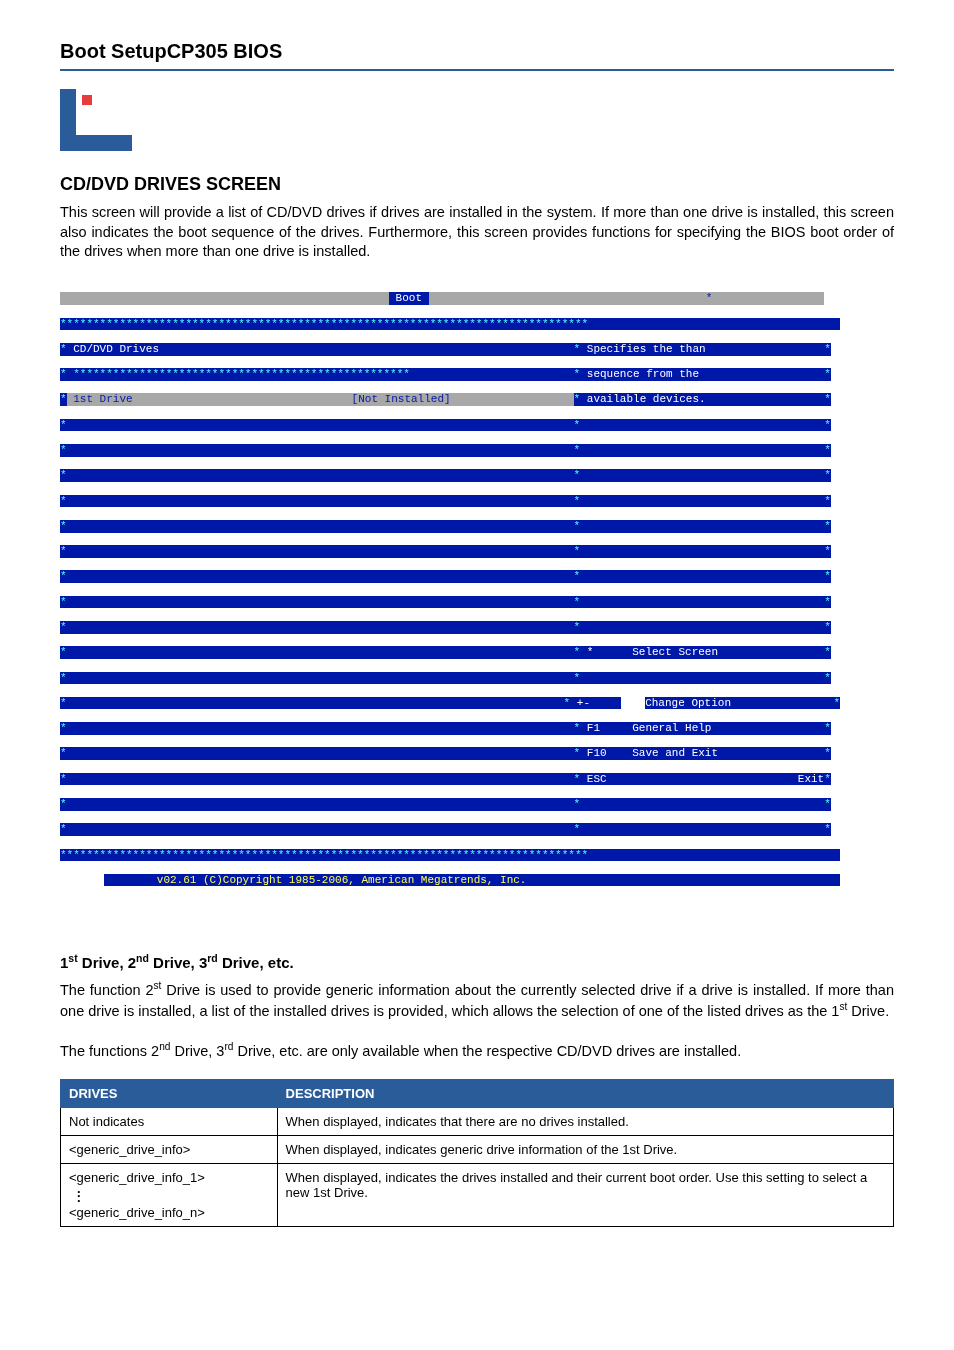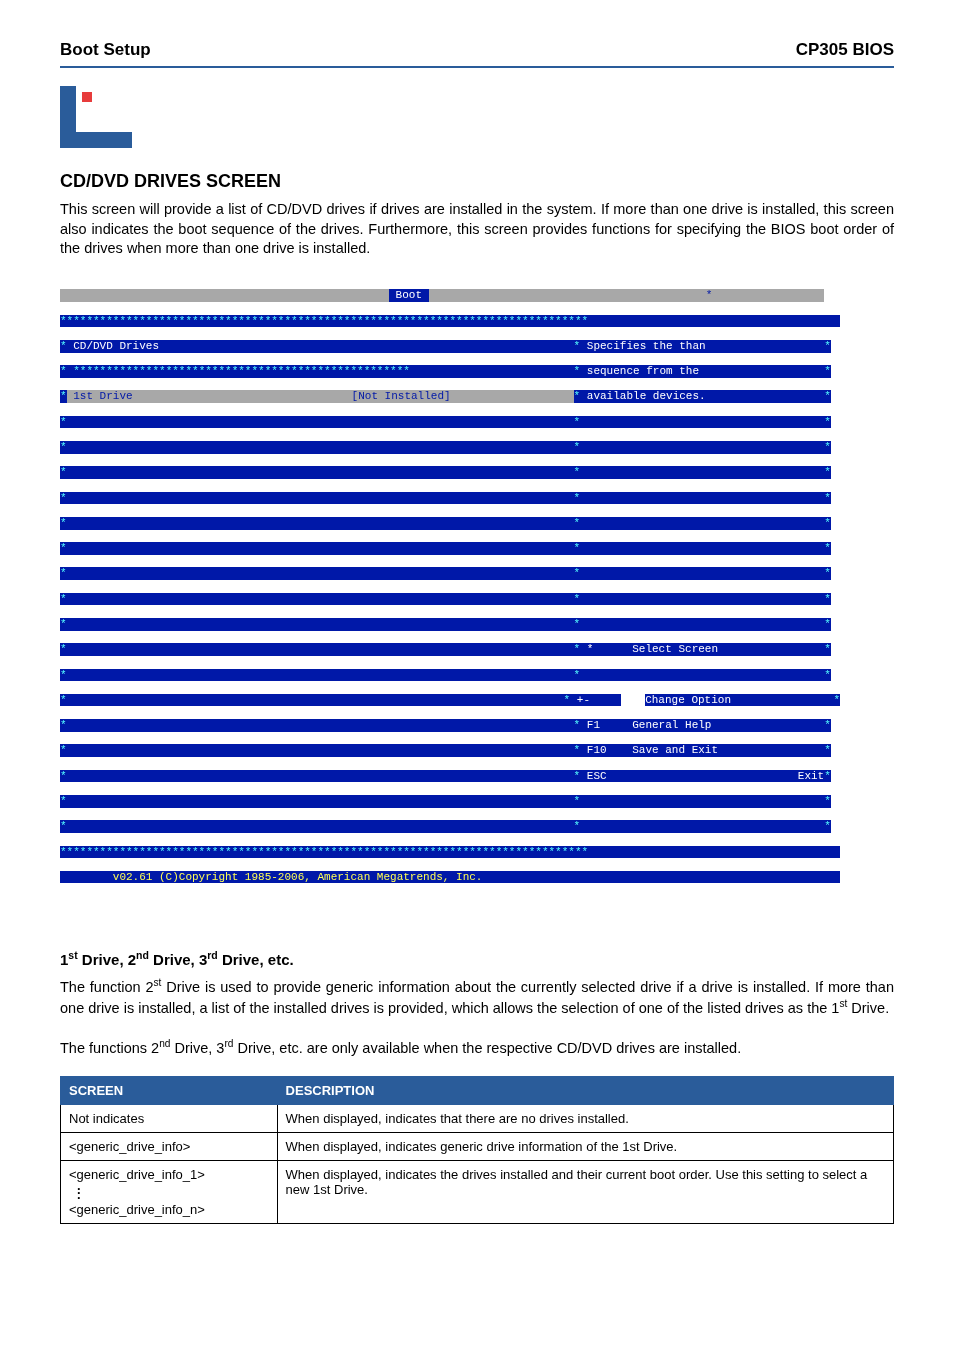--- a/index.html
+++ b/index.html
@@ -10,23 +10,23 @@
     font-size: 14px;
     color: #000;
     background: #fff;
     width: 954px;
   }
   .page {
     padding: 40px 60px 40px 60px;
   }
   .header-row {
     display: flex;
-    justify-content: space-between;
+    justify-content: flex-start;
     font-weight: bold;
-    font-size: 17px;
+    font-size: 20px;
     margin-bottom: 6px;
   }
   .header-line {
     border-top: 2px solid #2a5c9a;
     margin-bottom: 18px;
   }
   .logo-block {
     margin-bottom: 20px;
   }
   .logo-outer {
@@ -84,21 +84,21 @@
   .bios .row {
     display: flex;
   }
   .bios .cell {
     display: inline-block;
   }
   .bg-blue { background: #0018a8; }
   .bg-gray { background: #a8a8a8; }
   .fg-white { color: #fff; }
   .fg-dark { color: #0018a8; }
-  .fg-yellow { color: #ffff55; }
+  .fg-yellow { color: #ffff55; margin-left: 44px; }
   .fg-cyan { color: #55ffff; }
   h3.subhead {
     font-size: 15px;
     font-weight: bold;
     margin: 0 0 8px 0;
   }
   sup { font-size: 0.7em; }
   table.settings {
     width: 100%;
     border-collapse: collapse;
@@ -171,21 +171,21 @@
 
   <h3 class="subhead">1<sup>st</sup> Drive, 2<sup>nd</sup> Drive, 3<sup>rd</sup> Drive, etc.</h3>
 
   <p class="body"><span>The function 2</span><sup>st</sup><span> Drive is used to provide generic information about the currently selected drive if a drive is installed. If more than one drive is installed, a list of the installed drives is provided, which allows the selection of one of the listed drives as the 1</span><sup>st</sup><span> Drive.</span></p>
 
   <p class="body"><span>The functions 2</span><sup>nd</sup><span> Drive, 3</span><sup>rd</sup><span> Drive, etc. are only available when the respective CD/DVD drives are installed.</span></p>
 
   <table class="settings">
     <tbody>
         <tr>
-      <th class="col-setting">SCREEN</th>
+      <th class="col-setting">DRIVES</th>
       <th>DESCRIPTION</th>
     </tr>
     <tr>
       <td>Not indicates</td>
       <td>When displayed, indicates that there are no drives installed.</td>
     </tr>
     <tr>
       <td>&lt;generic_drive_info&gt;</td>
       <td>When displayed, indicates generic drive information of the 1st Drive.</td>
     </tr>

